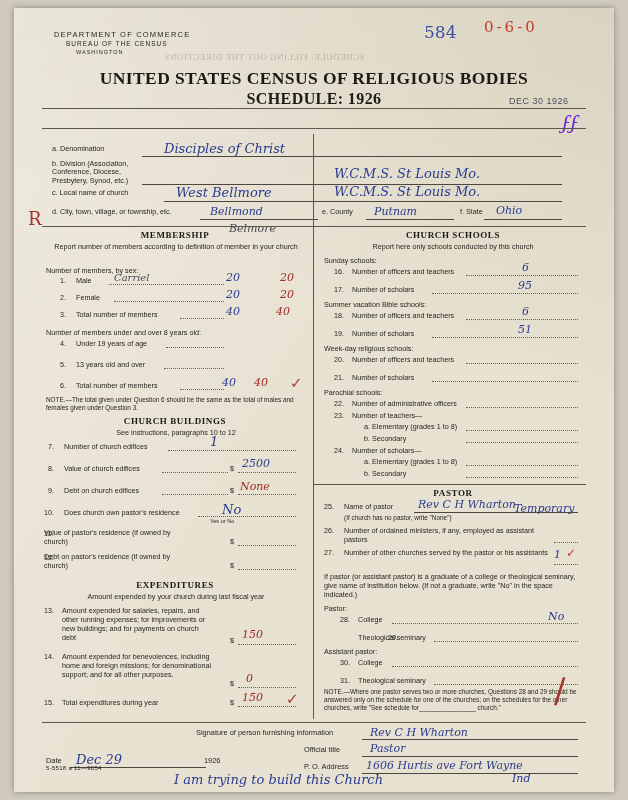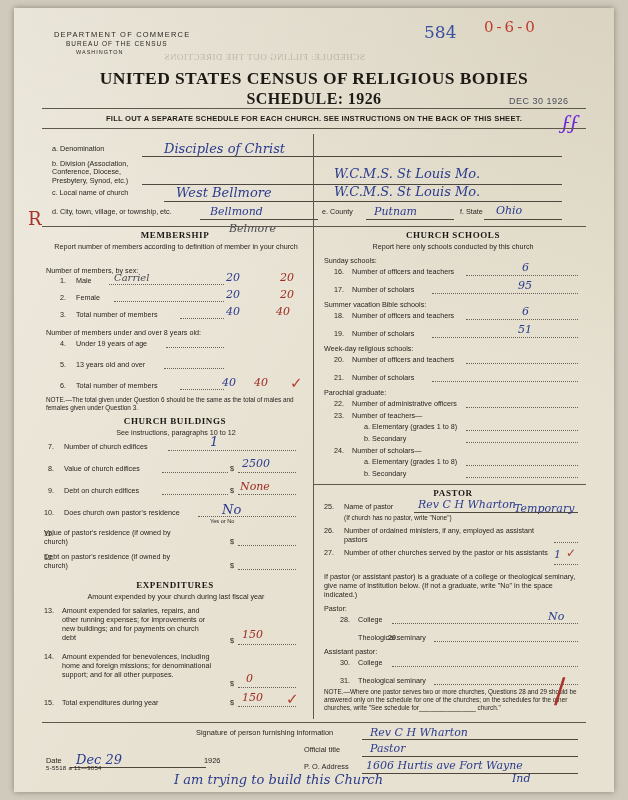--- a/index.html
+++ b/index.html
@@ -142,21 +142,20 @@
   <div class="hdr-wash">WASHINGTON</div>
 
   <div class="bleed" style="left:150px;top:44px;">SCHEDULE: FILLING OUT THE DIRECTIONS</div>
 
   <div class="title1">UNITED STATES CENSUS OF RELIGIOUS BODIES</div>
   <div class="title2">SCHEDULE: 1926</div>
   <div class="datestamp">DEC 30 1926</div>
   <div class="hand" style="position:absolute;left:548px;top:104px;font-size:18px;color:#6d28d9;">ϝϝ</div>
 
   <div class="rule" style="top:100px;"></div>
-  <div class="instr">FILL OUT A SEPARATE SCHEDULE FOR EACH CHURCH.   SEE INSTRUCTIONS ON THE BACK OF THIS SHEET.</div>
   <div class="rule" style="top:120px;"></div>
 
   <div class="lbl" style="position:absolute;left:38px;top:136px;">a.  Denomination</div>
   <div class="solidline" style="left:128px;top:148px;width:420px;"></div>
   <div class="hand big" style="position:absolute;left:150px;top:133px;">Disciples of Christ</div>
 
   <div class="lbl" style="position:absolute;left:38px;top:152px;width:100px;line-height:1.15;">b.  Division (Association, Conference, Diocese, Presbytery, Synod, etc.)</div>
   <div class="solidline" style="left:128px;top:176px;width:420px;"></div>
   <div class="hand big" style="position:absolute;left:320px;top:158px;">W.C.M.S. St Louis Mo.</div>
 
@@ -313,21 +312,21 @@
 
   <div class="lbl" style="position:absolute;left:310px;top:336px;">Week-day religious schools:</div>
   <div class="lbl" style="position:absolute;left:320px;top:347px;">20.</div>
   <div class="lbl" style="position:absolute;left:338px;top:347px;">Number of officers and teachers</div>
   <div class="dotline" style="left:452px;top:355px;width:112px;"></div>
 
   <div class="lbl" style="position:absolute;left:320px;top:365px;">21.</div>
   <div class="lbl" style="position:absolute;left:338px;top:365px;">Number of scholars</div>
   <div class="dotline" style="left:418px;top:373px;width:146px;"></div>
 
-  <div class="lbl" style="position:absolute;left:310px;top:380px;">Parochial graduate:</div>
+  <div class="lbl" style="position:absolute;left:310px;top:380px;">Parochial schools:</div>
   <div class="lbl" style="position:absolute;left:320px;top:391px;">22.</div>
   <div class="lbl" style="position:absolute;left:338px;top:391px;">Number of administrative officers</div>
   <div class="dotline" style="left:452px;top:399px;width:112px;"></div>
 
   <div class="lbl" style="position:absolute;left:320px;top:403px;">23.</div>
   <div class="lbl" style="position:absolute;left:338px;top:403px;">Number of teachers—</div>
 
   <div class="lbl" style="position:absolute;left:350px;top:414px;">a.  Elementary (grades 1 to 8)</div>
   <div class="dotline" style="left:452px;top:422px;width:112px;"></div>
   <div class="lbl" style="position:absolute;left:350px;top:426px;">b.  Secondary</div>

